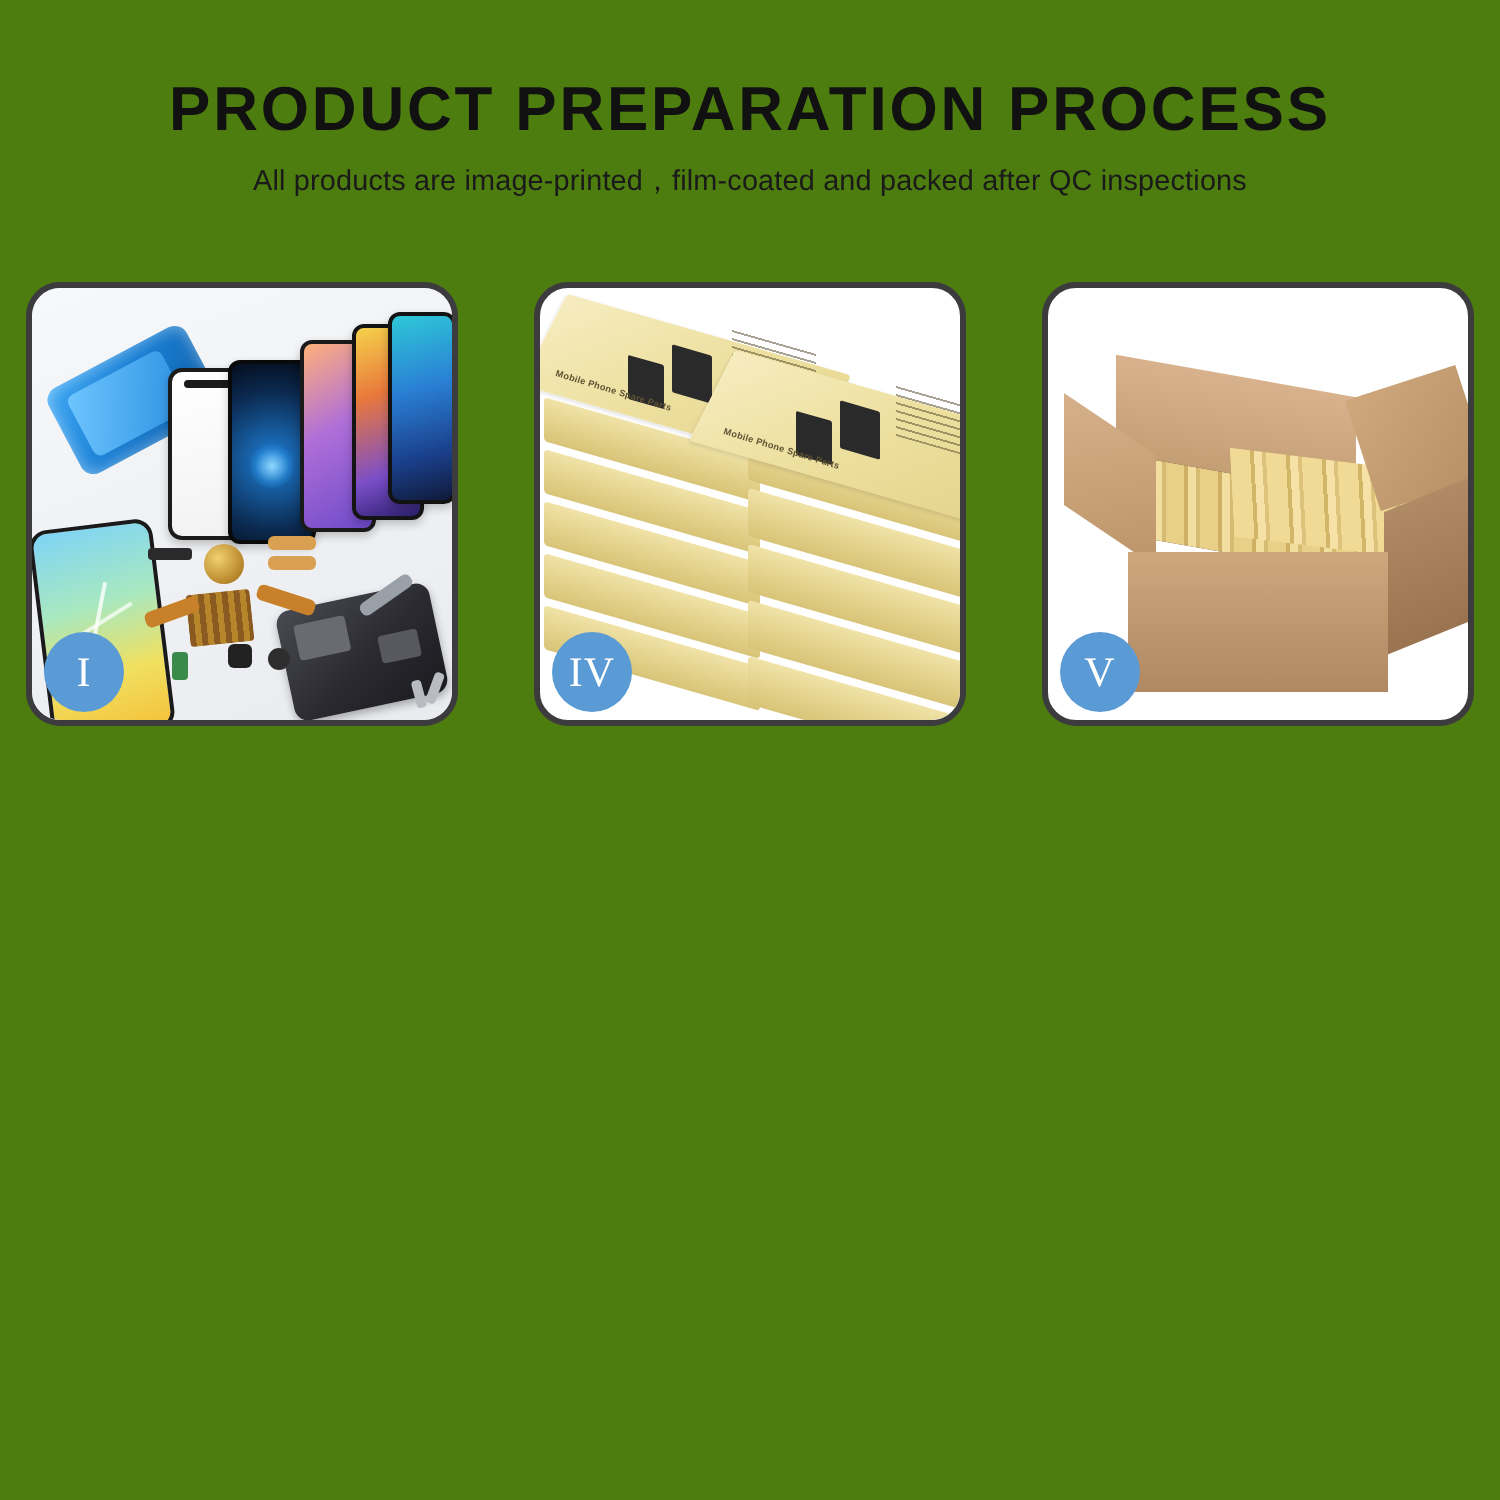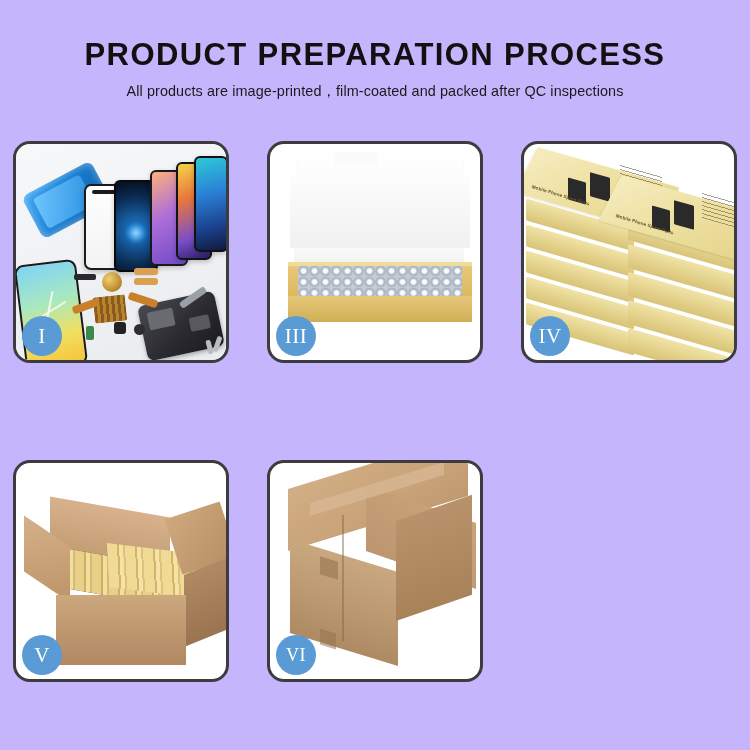--- a/index.html
+++ b/index.html
@@ -9,21 +9,21 @@
     height: 750px;
     background: #ffffff;
     font-family: "Liberation Sans", sans-serif;
     overflow: hidden;
   }
 
   .page {
     position: relative;
     width: 750px;
     height: 750px;
-    background: #c4b5fd;
+    background: #4d7c0f;
   }
 
   
   .header {
     position: absolute;
     top: 36px;
     left: 0;
     width: 750px;
     text-align: center;
   }
@@ -477,33 +477,20 @@
         <div class="btn1"></div>
         <div class="btn2"></div>
         <div class="tool"></div>
         <div class="screw1"></div>
         <div class="screw2"></div>
       </div>
       <div class="badge">I</div>
     </div>
 
 
-    <div class="panel p3">
-      <div class="panel-inner">
-        <div class="lid"></div>
-        <div class="lid-tab"></div>
-        <div class="lid-fold"></div>
-        <div class="foam"></div>
-        <div class="tray-lip"></div>
-        <div class="tray"></div>
-        <div class="tray-inner"></div>
-        <div class="tray-front"></div>
-      </div>
-      <div class="badge">III</div>
-    </div>
 
     <div class="panel p4">
       <div class="panel-inner">
         <div class="stack">
           <div class="bx L1"></div>
           <div class="bx L2"></div>
           <div class="bx L3"></div>
           <div class="bx L4"></div>
           <div class="bx L5"></div>
           <div class="bx R1"></div>
@@ -536,28 +523,15 @@
         </div>
         <div class="inner2"></div>
         <div class="flapL"></div>
         <div class="flapR"></div>
         <div class="side"></div>
         <div class="front"></div>
       </div>
       <div class="badge">V</div>
     </div>
 
-    <div class="panel p6">
-      <div class="panel-inner">
-        <div class="top"></div>
-        <div class="top2"></div>
-        <div class="tape"></div>
-        <div class="faceL"></div>
-        <div class="faceR"></div>
-        <div class="seam"></div>
-        <div class="tab1"></div>
-        <div class="tab2"></div>
-      </div>
-      <div class="badge wide">VI</div>
-    </div>
 
   </div>
 </div>
 
 </body></html>

